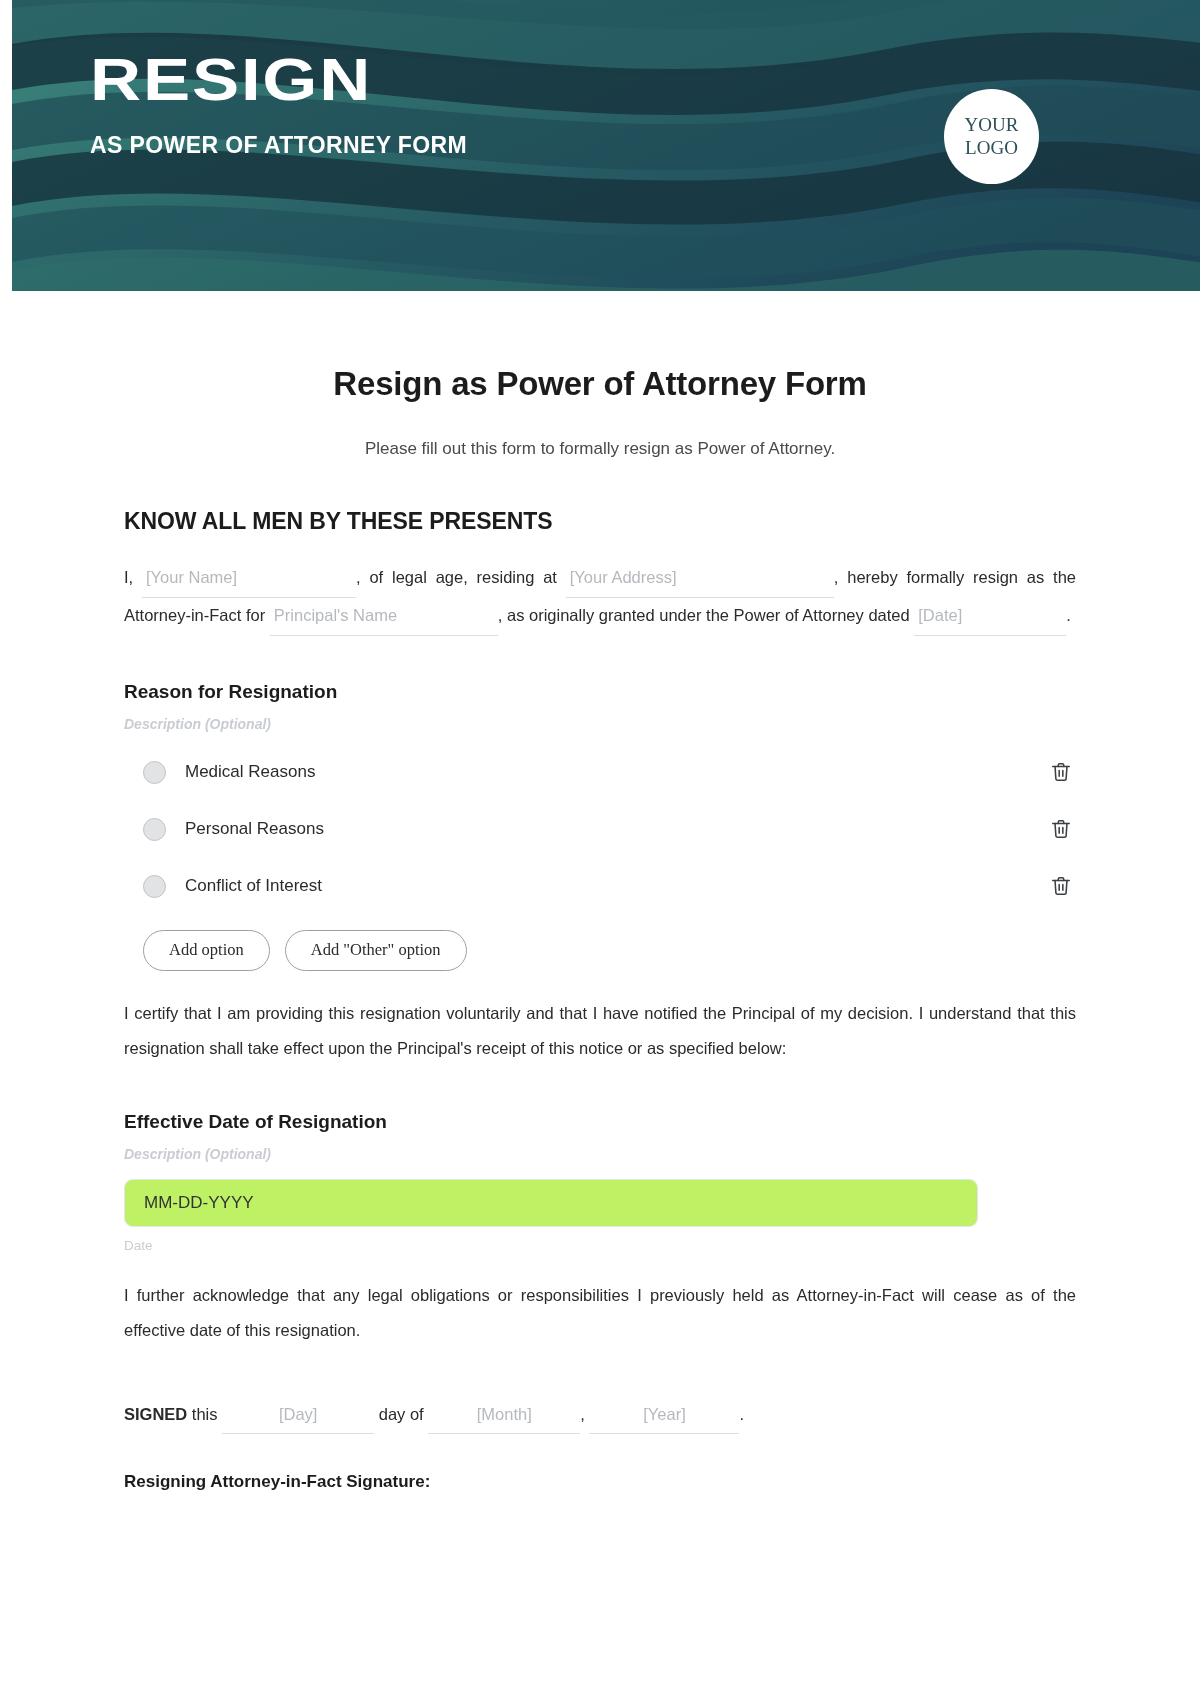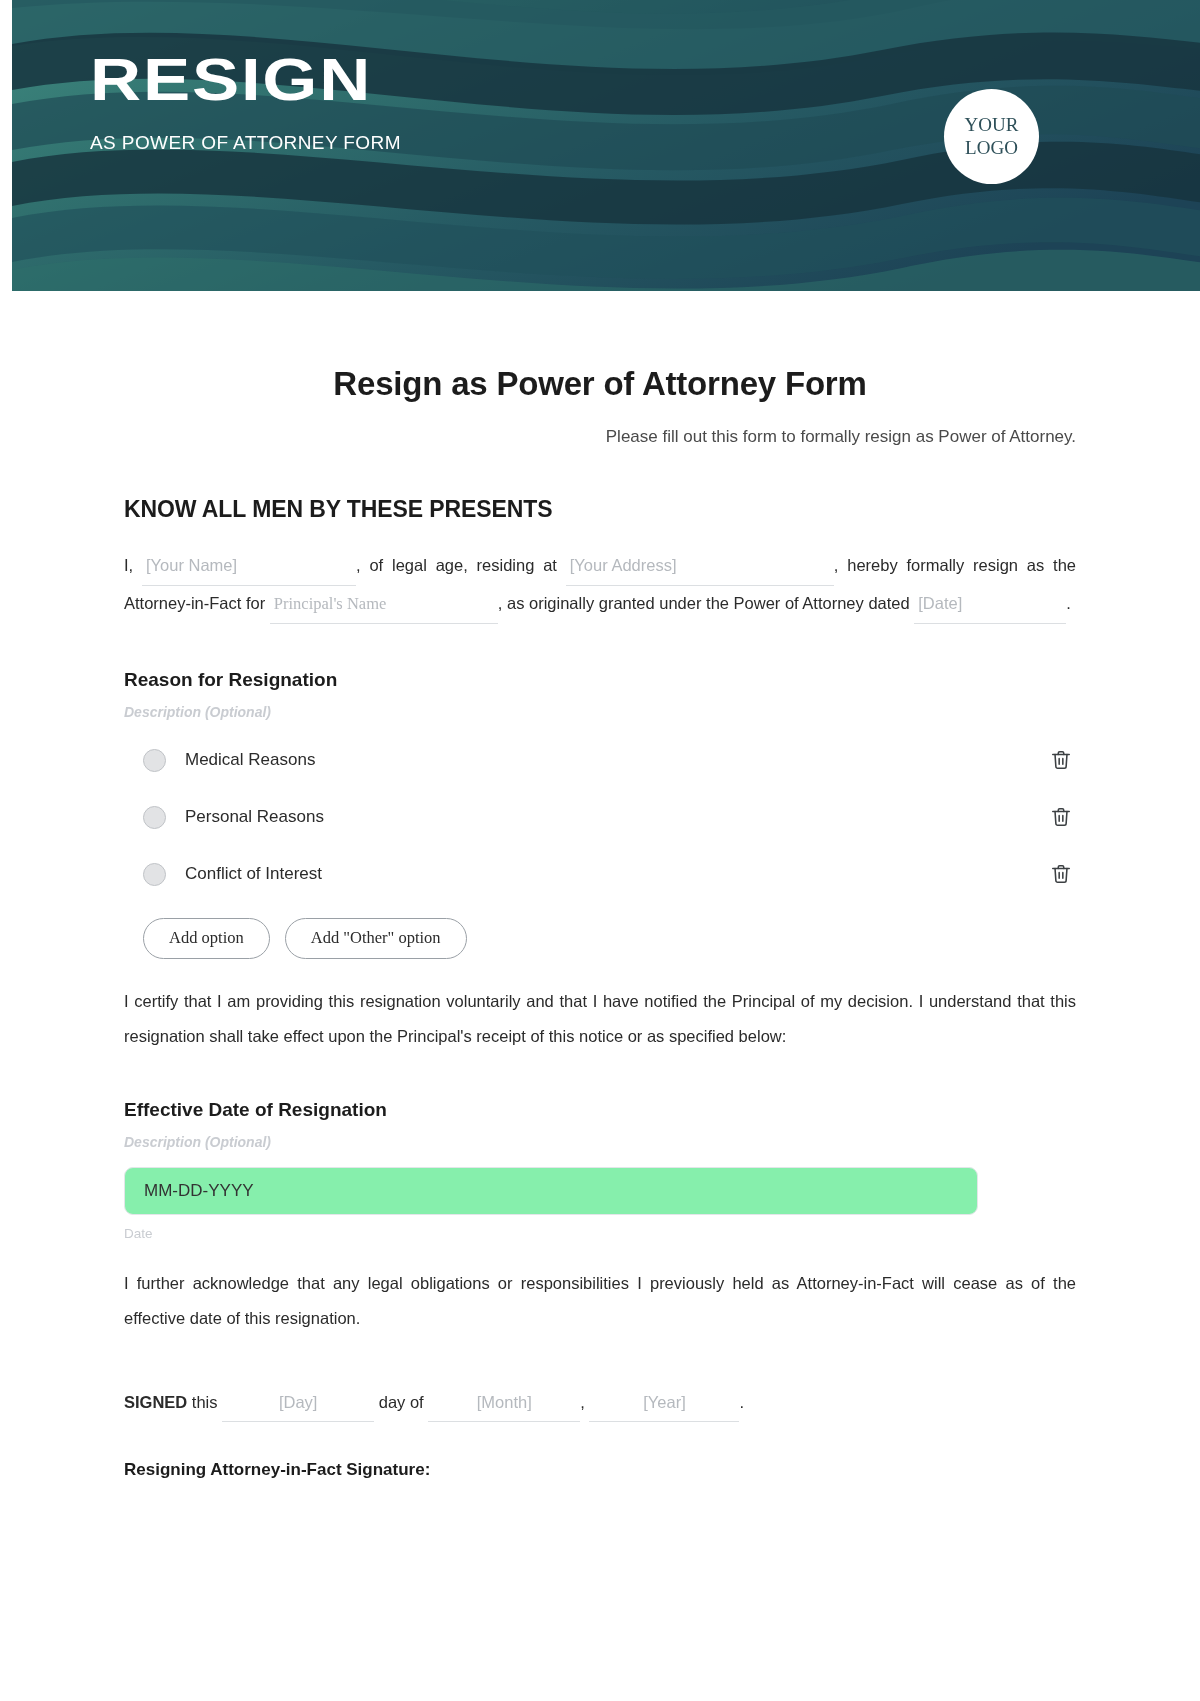--- a/index.html
+++ b/index.html
@@ -48,22 +48,22 @@
     letter-spacing: 1.5px;
     line-height: 1;
     color: #ffffff;
     transform: scaleX(1.18);
     transform-origin: left center;
     margin: 0;
     white-space: nowrap;
   }
   .sub-title {
     margin: 22px 0 0 0;
-    font-size: 19px;
-    font-weight: 400;
+    font-size: 23px;
+    font-weight: 700;
     letter-spacing: 0.4px;
     color: #ffffff;
     white-space: nowrap;
   }
   .company-line {
     position: absolute;
     left: 78px;
     top: 212px;
     font-size: 13.5px;
     color: #ffffff;
@@ -96,24 +96,24 @@
   }
   .doc-title {
     text-align: center;
     font-size: 33px;
     font-weight: 700;
     color: #1c1c1c;
     margin: 74px 0 0 0;
     letter-spacing: -0.2px;
   }
   .doc-subtitle {
-    text-align: right;
+    text-align: center;
     font-size: 17px;
     color: #4a4a4a;
-    margin: 24px 0 0 0;
+    margin: 36px 0 0 0;
     font-weight: 400;
   }
   .section-heading {
     font-size: 23px;
     font-weight: 700;
     color: #1c1c1c;
     margin: 49px 0 0 0;
     letter-spacing: -0.1px;
   }
 
@@ -130,21 +130,21 @@
     display: inline-block;
     border-bottom: 1.5px solid #dcdfe2;
     color: #b5b9be;
     text-align: center;
     vertical-align: baseline;
     padding: 0 4px 2px 4px;
     font-size: 16.5px;
   }
   .blank.w-name    { width: 214px; }
   .blank.w-address { width: 268px; }
-  .blank.w-princ   { width: 228px; font-family: Liberation Serif, serif; }
+  .blank.w-princ   { width: 228px; }
   .blank.w-date    { width: 152px; }
   .blank.w-day     { width: 152px; }
   .blank.w-month   { width: 152px; }
   .blank.w-year    { width: 150px; }
 
   .field-label {
     font-size: 19px;
     font-weight: 700;
     color: #1c1c1c;
     margin: 45px 0 0 0;
@@ -203,21 +203,21 @@
     line-height: 1;
     white-space: nowrap;
   }
 
   .date-input {
     margin: 17px 0 0 0;
     width: 854px;
     height: 48px;
     border: 1px solid #e3e6e9;
     border-radius: 9px;
-    background: #86efac;
+    background: #bef264;
     display: flex;
     align-items: center;
     padding: 0 19px;
     font-size: 17px;
     color: #333333;
   }
   .input-caption {
     font-size: 13.5px;
     color: #c9ccd1;
     margin: 11px 0 0 0;

